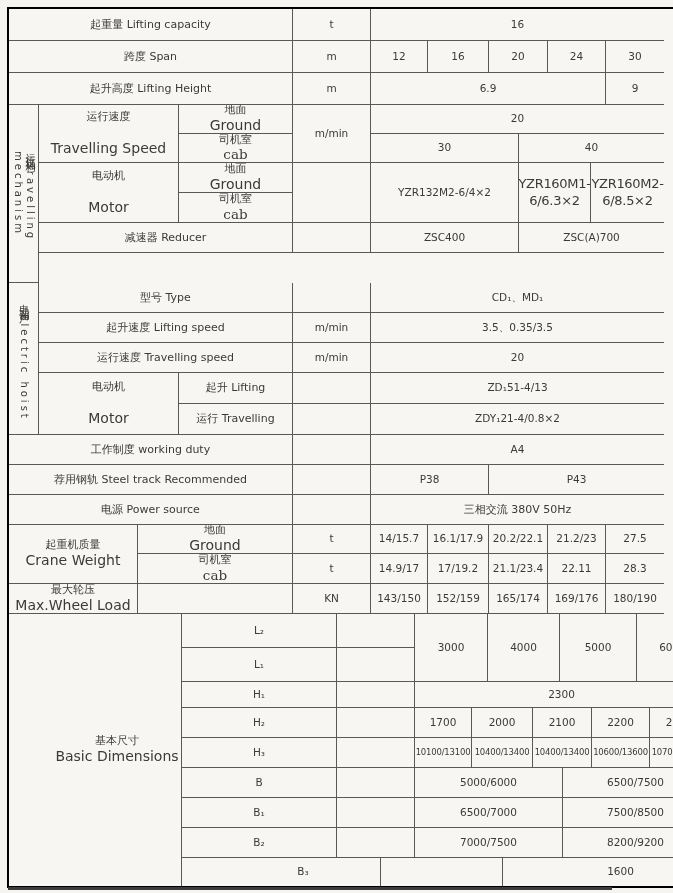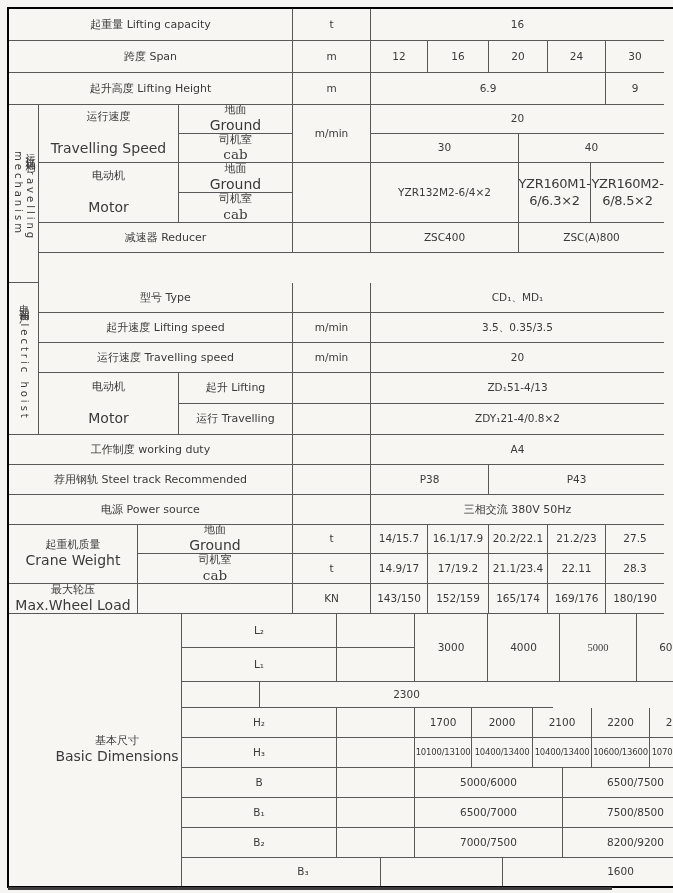--- a/index.html
+++ b/index.html
@@ -37,21 +37,21 @@
   }
   
   .w-sect{width:30px;} .w-lblfull{width:284px;} .w-lbl2{width:140px;gap:16px;}
   .w-lblsect{width:254px;} .w-sub{width:114px;} .w-unit{width:78px;}
   .w-data{width:293px;}
   .w-d1{width:57px;} .w-d2{width:61px;} .w-d3{width:59px;} .w-d4{width:58px;} .w-d5{width:58px;}
   .w-h69{width:235px;}
   .w-half1{width:148px;} .w-half2{width:145px;}
   .w-m2{width:72px;} .w-m3{width:73px;}
   .w-p38{width:118px;} .w-p43{width:175px;}
-  .w-q1{width:73px;} .w-q2{width:72px;text-align:right;} .w-q3{width:77px;font-family:Liberation Serif, serif;} .w-q4{width:71px;}
+  .w-q1{width:73px;} .w-q2{width:72px;text-align:right;} .w-q3{width:77px;} .w-q4{width:71px;}
   .w-A{width:129px;} .w-B{width:155px;}
   
   .h26{height:26px;} .h28{height:28px;} .h29{height:29px;} .h30{height:30px;}
   .h31{height:31px;} .h32{height:32px;} .h34{height:34px;}
   .h58{height:58px;} .h59{height:59px;} .h60{height:60px;} .h62{height:62px;}
   .h68{height:68px;} .h152{height:152px;} .h178{height:178px;} .h272{height:272px;}
   .bottom-rule{
     position:absolute;left:8px;top:887px;width:604px;height:3px;background:#3c3c3c;
   }
 </style>
@@ -130,21 +130,21 @@
         <div class="c w-unit h60"></div>
         <div class="c w-half1 h60">YZR132M2-6/4×2</div>
         <div class="c w-m2 h60 xs">YZR160M1-6/6.3×2</div>
         <div class="c w-m3 h60 xs nr">YZR160M2-6/8.5×2</div>
       </div>
 
       <div class="r">
         <div class="c w-lblsect h30 cn">减速器 Reducer</div>
         <div class="c w-unit h30"></div>
         <div class="c w-half1 h30">ZSC400</div>
-        <div class="c w-half2 h30 nr">ZSC(A)800</div>
+        <div class="c w-half2 h30 nr">ZSC(A)700</div>
       </div>
 
     </div>
   </div>
 
   <div class="r">
     <div class="c w-sect h152 vert">电动葫芦 Electric hoist</div>
     <div class="v">
       <div class="r">
         <div class="c w-lblsect h30 cn">型号 Type</div>
@@ -264,20 +264,21 @@
           <div class="c w-unit h34"></div>
           <div class="c w-unit h34"></div>
         </div>
         <div class="c w-q1 h68">3000</div>
         <div class="c w-q2 h68">4000</div>
         <div class="c w-q3 h68">5000</div>
         <div class="c w-q4 h68 nr">6000</div>
       </div>
 
       <div class="r">
+        <div class="c w-B h26">H₁</div>
         <div class="c w-unit h26"></div>
         <div class="c w-data h26 nr">2300</div>
       </div>
 
       <div class="r">
         <div class="c w-B h30">H₂</div>
         <div class="c w-unit h30"></div>
         <div class="c w-d1 h30">1700</div>
         <div class="c w-d2 h30">2000</div>
         <div class="c w-d3 h30">2100</div>

